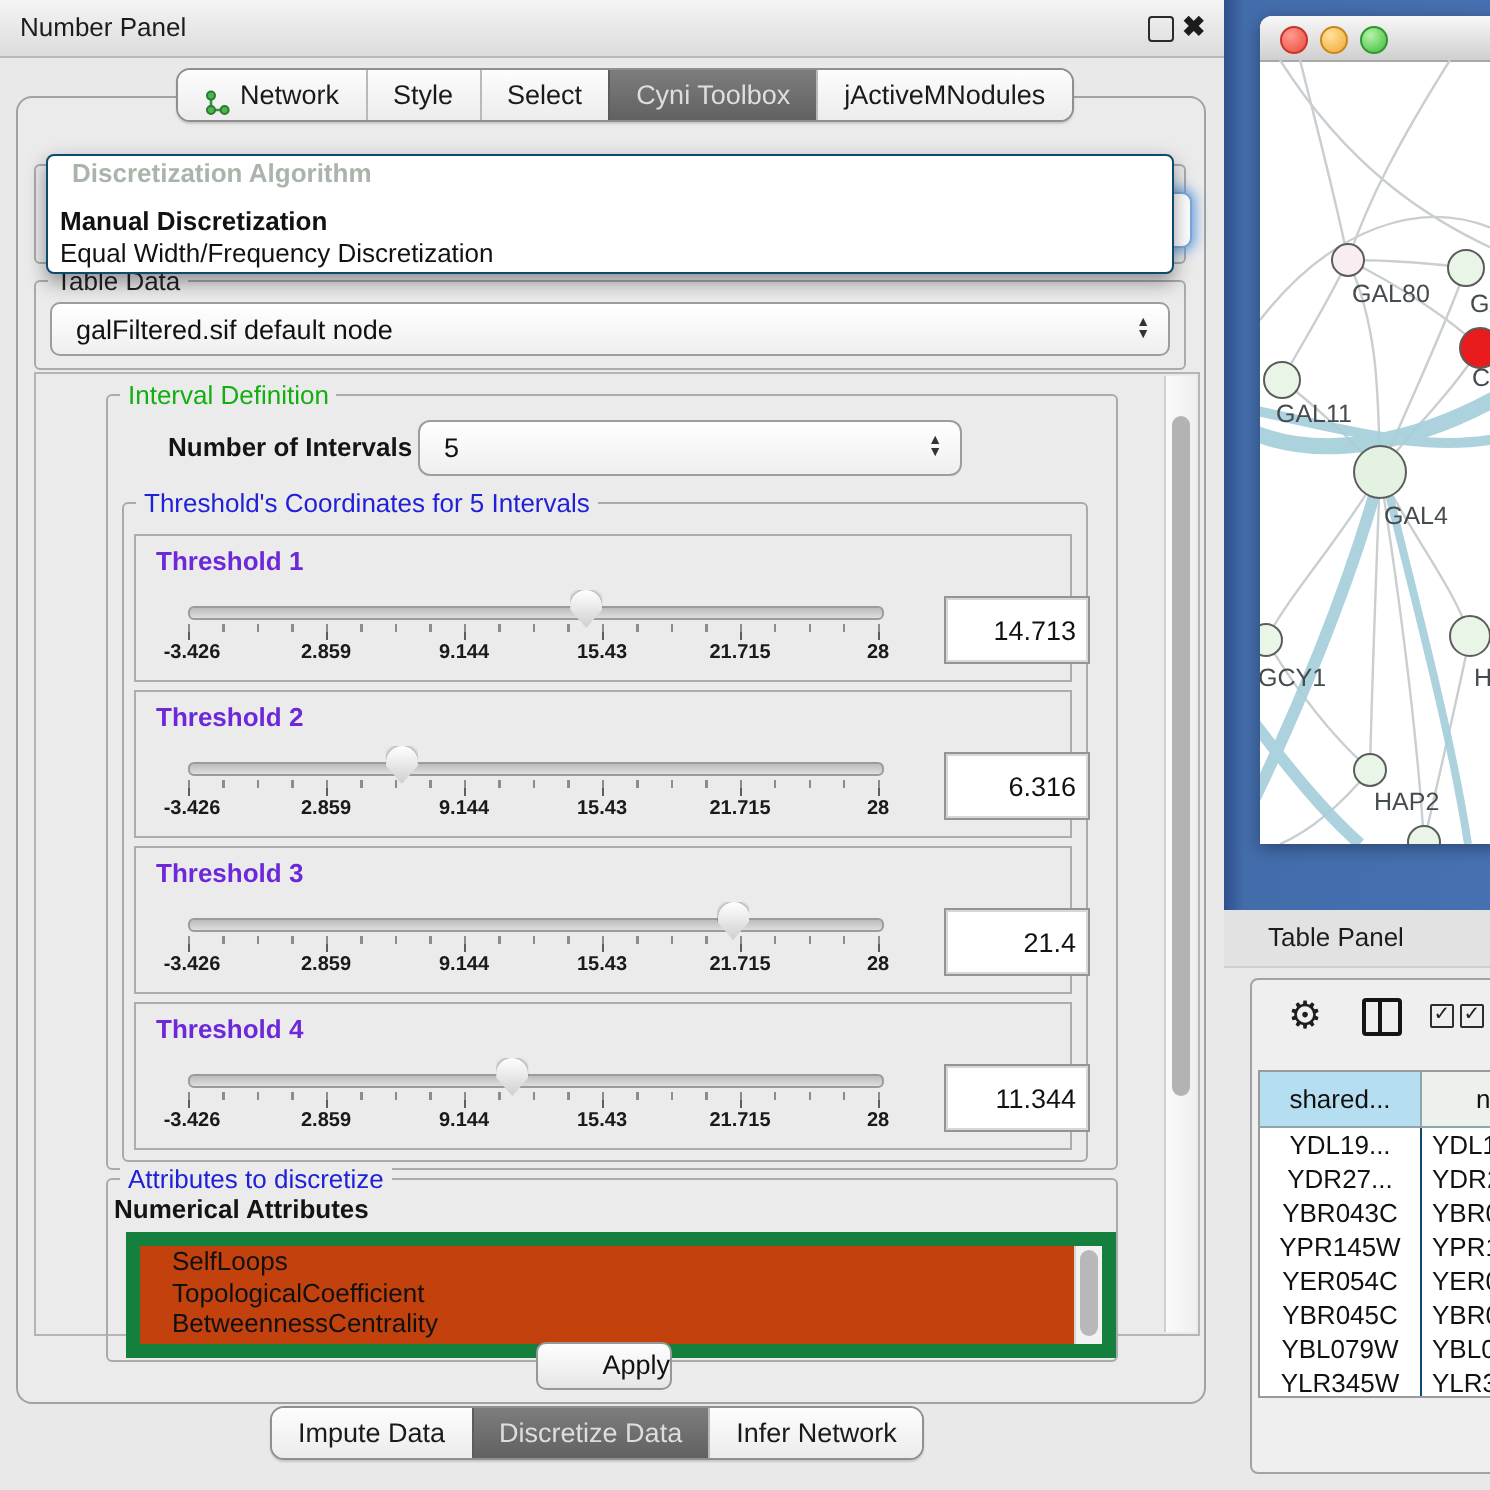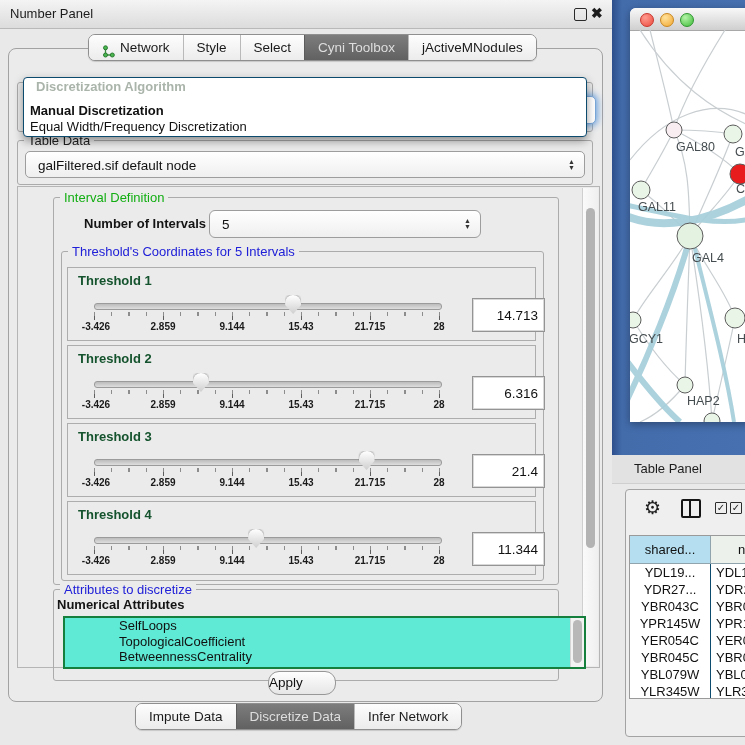--- a/index.html
+++ b/index.html
@@ -43,33 +43,33 @@
   .popup-opt1{position:absolute;left:5px;top:25px;width:552px;font-size:13px;font-weight:bold;color:#111;padding-left:1px;}
   .popup-opt2{position:absolute;left:5px;top:41px;width:552px;font-size:13px;color:#111;padding-left:1px;}
 
   
   .scrollpane{left:17px;top:186px;width:581px;height:480px;border:1px solid #b5b5b5;background:#ebebeb;}
   .vtrack{position:absolute;right:1px;top:1px;width:15px;height:478px;background:linear-gradient(90deg,#fafafa,#efefef);border-left:1px solid #cfcfcf;}
   .vthumb{position:absolute;right:3px;top:20px;width:9px;height:340px;border-radius:5px;background:#b3b3b3;}
 
   
   .throw{position:absolute;left:14px;width:467px;height:72px;border:1px solid #adadad;background:#ebebeb;}
-  .thlabel{position:absolute;left:10px;top:5px;font-size:13px;font-weight:bold;color:#14532d;}
+  .thlabel{position:absolute;left:10px;top:5px;font-size:13px;font-weight:bold;color:#6d28d9;}
   .track{position:absolute;top:35px;left:26px;width:346px;height:5px;border-radius:3px;background:linear-gradient(#bcbcbc,#dedede);border:1px solid #9b9b9b;}
   .thumb{position:absolute;top:27px;width:16px;height:19px;background:linear-gradient(#ffffff,#cfcfcf);border-radius:8px 8px 0 0;clip-path:polygon(0 0,100% 0,100% 52%,50% 100%,0 52%);filter:drop-shadow(0 0 1px #707070);}
   .ticks-minor{position:absolute;top:44px;left:26px;width:347px;height:4px;background:repeating-linear-gradient(90deg,#8c8c8c 0,#8c8c8c 1px,transparent 1px,transparent 17.25px);}
   .ticks-major{position:absolute;top:44px;left:26px;width:347px;height:8px;background:repeating-linear-gradient(90deg,#5e5e5e 0,#5e5e5e 1px,transparent 1px,transparent 69px);}
   .ticklbl{position:absolute;top:53px;transform:translateX(-50%);font-size:10px;font-weight:bold;color:#1a1a1a;}
   .valbox{position:absolute;left:404px;top:30px;width:57px;height:32px;background:#fff;border:1px solid #949494;box-shadow:inset 0 0 0 1px #d8d8d8;font-size:13.5px;color:#111;text-align:right;padding:0 6px 0 8px;font-family:"Liberation Sans",sans-serif;box-sizing:content-box;}
-  .attrlist{position:absolute;left:62px;top:615px;width:481px;height:49px;background:#5eead4;border:2px solid #15803d;overflow:hidden;padding-left:38px;}
+  .attrlist{position:absolute;left:62px;top:615px;width:481px;height:49px;background:#c2410c;border:7px solid #15803d;overflow:hidden;}
   .attritem{padding-left:16px;font-size:13px;color:#111;line-height:15.5px;white-space:nowrap;}
   .attr-vtrack{position:absolute;right:0;top:0;width:13px;height:100%;background:#f2f2f2;border-left:1px solid #d5d5d5;}
   .attr-vthumb{position:absolute;right:2px;top:2px;width:9px;height:43px;border-radius:5px;background:#b8b8b8;}
 
-  .apply-btn{left:268px;top:671px;width:66px;height:22px;background:linear-gradient(#fefefe,#e6e6e6);border:1px solid #979797;border-radius:11px;font-size:13.5px;color:#111;text-align:left;line-height:21px;}
+  .apply-btn{left:268px;top:671px;width:66px;height:22px;background:linear-gradient(#fefefe,#e6e6e6);border:1px solid #979797;border-radius:5px;font-size:13.5px;color:#111;text-align:right;line-height:21px;}
 
   
   .blue-frame{left:612px;top:0;width:133px;height:455px;background:linear-gradient(90deg,#2e4f8c 0,#436cab 10px,#4670b0 100%);}
   .macwin{left:630px;top:8px;width:120px;height:414px;background:#fff;border-radius:6px 0 0 0;box-shadow:0 2px 8px rgba(0,0,0,.35);}
   .mactitle{position:absolute;left:0;top:0;width:100%;height:22px;background:linear-gradient(#f8f8f8,#cfcfcf);border-bottom:1px solid #a8a8a8;border-radius:6px 0 0 0;}
   .light{position:absolute;top:5px;width:12px;height:12px;border-radius:50%;}
   .light.r{left:10px;background:radial-gradient(circle at 35% 30%,#ff9a90,#ec4b3d);border:1px solid #c8352c;}
   .light.y{left:30px;background:radial-gradient(circle at 35% 30%,#ffe19a,#f2a832);border:1px solid #c9871f;}
   .light.g{left:50px;background:radial-gradient(circle at 35% 30%,#b4f3a8,#3fbc38);border:1px solid #2f9630;}
   .netsvg{position:absolute;left:0;top:22px;}

